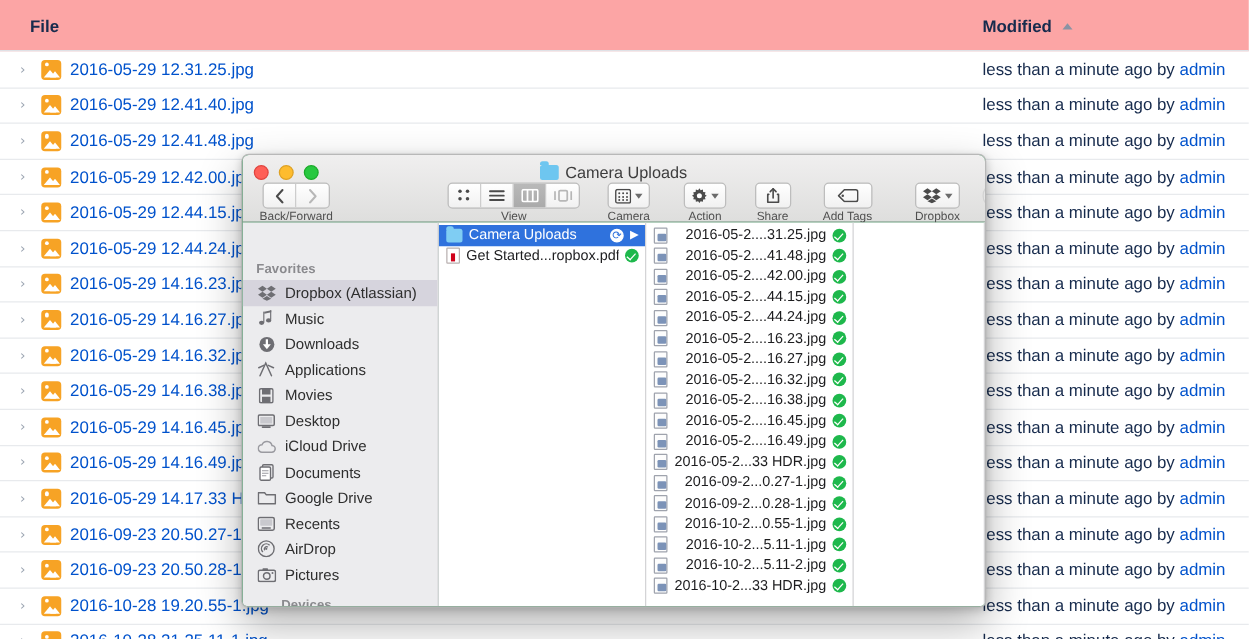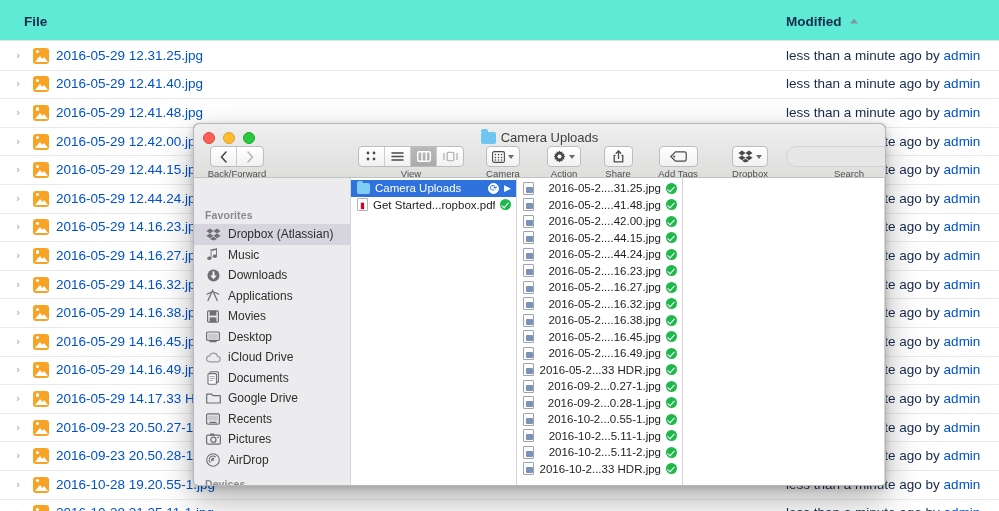--- a/index.html
+++ b/index.html
@@ -10,21 +10,21 @@
     font-family: "Liberation Sans", sans-serif;
     -webkit-font-smoothing: antialiased;
   }
 
   
   #page { position: absolute; inset: 0; background: #fff; }
 
   .tbl-head {
     position: absolute; left: 0; right: 0; top: 0; height: 41px;
     border-bottom: 1px solid #dfe1e6;
-    background: #5eead4;
+    background: #fca5a5;
   }
   .th {
     position: absolute; top: 21px; transform: translateY(-50%);
     font-size: 13.5px; font-weight: bold; color: #172b4d;
   }
   .th-file { left: 24px; }
   .th-mod { left: 786px; }
   .sort-caret {
     position: absolute; left: 850px; top: 21px; transform: translateY(-50%);
     width: 0; height: 0;
@@ -76,21 +76,21 @@
   .modcell {
     position: absolute; left: 786px; top: 0;
     font-size: 13.5px; line-height: 18px; color: #172b4d;
     white-space: nowrap;
   }
   .modcell .who { color: #0052cc; }
 
   
   #finder {
     position: absolute;
-    left: 193px; top: 123px; width: 693px; height: 363px;
+    left: 193px; top: 123px; width: 596px; height: 363px;
     background: #15803d;
     border-radius: 6px 6px 5px 5px;
     box-shadow: 0 14px 34px rgba(0,0,0,0.30), 0 2px 7px rgba(0,0,0,0.18);
     overflow: hidden;
     border: 1px solid #b8b8b8;
   }
   .titlebar {
     position: relative; height: 54px;
     background: linear-gradient(#f0efef, #dededd);
     border-bottom: 1px solid #c2c2c2;
@@ -714,44 +714,44 @@
               <svg width="14" height="12" viewBox="0 0 14 12">
                 <rect x="0.6" y="0.9" width="12.8" height="10.2" rx="1.4" fill="none" stroke="#6e6e73" stroke-width="1.2"></rect>
                 <rect x="2.2" y="2.4" width="9.6" height="5.2" rx="0.6" fill="#c9c9ce"></rect>
                 <line x1="3.4" y1="9.4" x2="10.6" y2="9.4" stroke="#6e6e73" stroke-width="1.1"></line>
               </svg>
             </span>
             <span>Recents</span>
           </div>
           <div class="sb-item">
             <span class="sb-ico">
-              <svg width="15" height="12" viewBox="0 0 15 12">
-                <rect x="0.6" y="2.2" width="13.8" height="9" rx="1.4" fill="none" stroke="#6e6e73" stroke-width="1.2"></rect>
-                <rect x="4" y="0.6" width="4.4" height="2" rx="0.6" fill="#6e6e73"></rect>
-                <circle cx="7.4" cy="6.7" r="2.6" fill="none" stroke="#6e6e73" stroke-width="1.2"></circle>
-                <circle cx="12" cy="4.4" r="0.8" fill="#6e6e73"></circle>
-              </svg>
-            </span>
-            <span>Pictures</span>
-          </div>
-          <div class="sb-item">
-            <span class="sb-ico">
               <svg width="14" height="14" viewBox="0 0 14 14">
                 <g fill="none" stroke="#6e6e73" stroke-width="1.1">
                   <circle cx="7" cy="7" r="6.3"></circle>
                   <path d="M4.3 9.6a3.8 3.8 0 0 1 5.4-5.4"></path>
                   <path d="M5.8 8.2a1.8 1.8 0 0 1 2.5-2.5"></path>
                 </g>
                 <circle cx="7" cy="7" r="0.9" fill="#6e6e73"></circle>
               </svg>
             </span>
             <span>AirDrop</span>
           </div>
-        </div>
-      <div class="sb-head" style="margin-top:6px;">Devices</div>
+          <div class="sb-item">
+            <span class="sb-ico">
+              <svg width="15" height="12" viewBox="0 0 15 12">
+                <rect x="0.6" y="2.2" width="13.8" height="9" rx="1.4" fill="none" stroke="#6e6e73" stroke-width="1.2"></rect>
+                <rect x="4" y="0.6" width="4.4" height="2" rx="0.6" fill="#6e6e73"></rect>
+                <circle cx="7.4" cy="6.7" r="2.6" fill="none" stroke="#6e6e73" stroke-width="1.2"></circle>
+                <circle cx="12" cy="4.4" r="0.8" fill="#6e6e73"></circle>
+              </svg>
+            </span>
+            <span>Pictures</span>
+          </div>
+        </div>
+      <div class="sb-head" style="margin-top:6px;margin-left:20px;">Devices</div>
     </div>
 
     <div class="fcols">
       <div class="fcol fcol1" id="fcol1">
           <div class="fitem sel">
             <span class="fold-ico"></span>
             <span class="nm">Camera Uploads</span>
             <span class="sync-sync">⟳</span>
             <span class="col-arrow">▶</span>
           </div>

